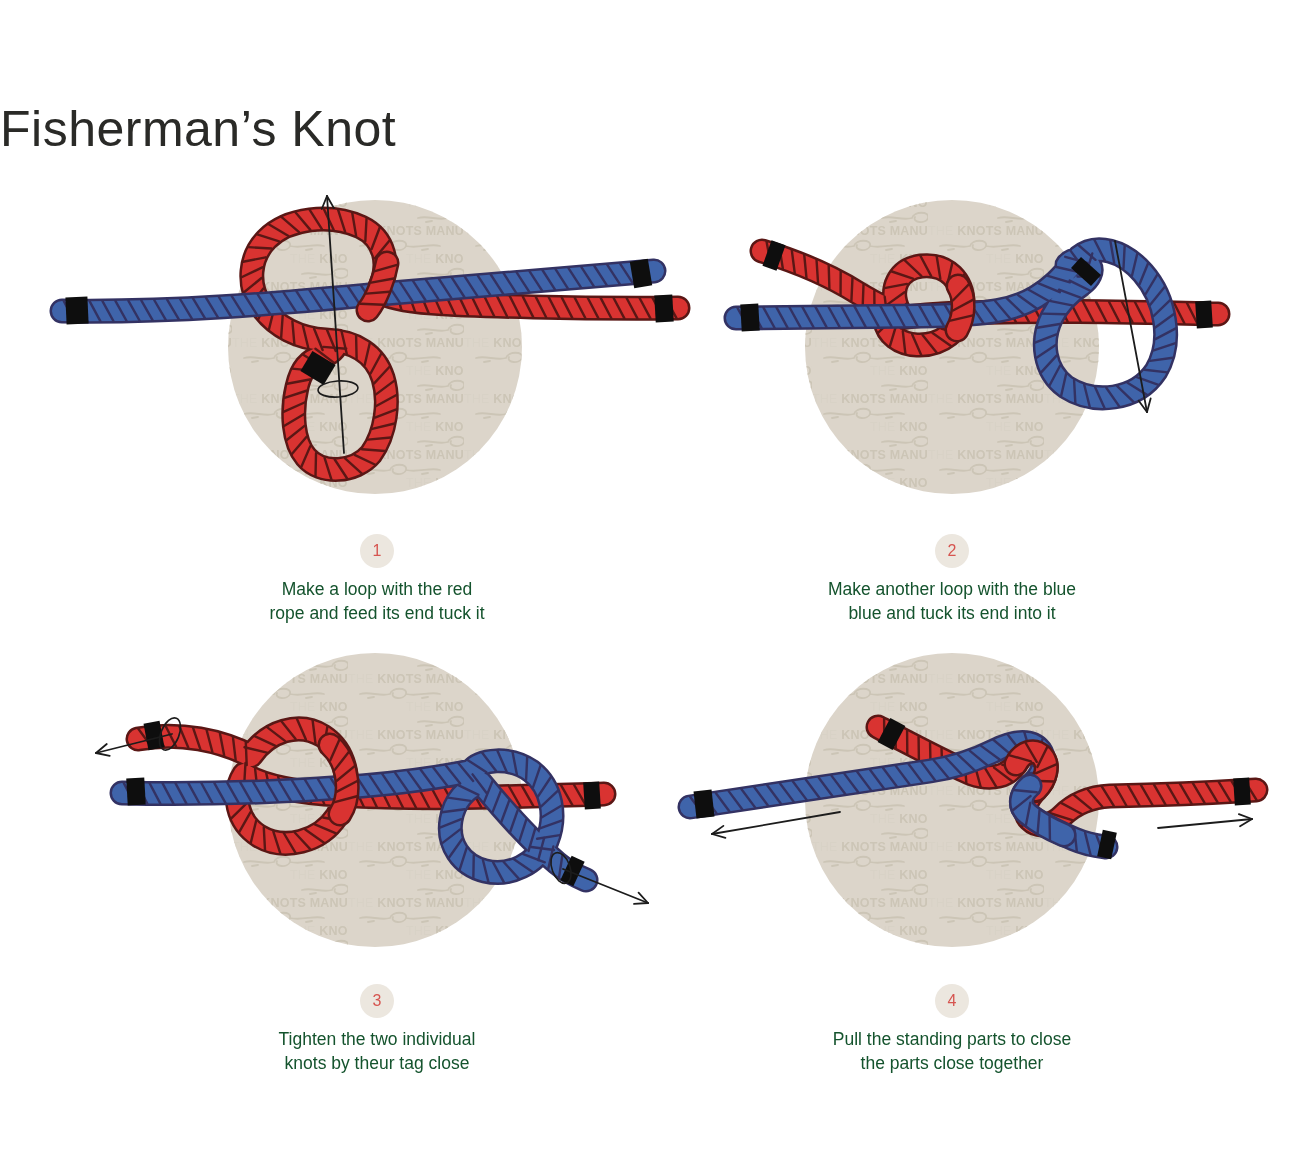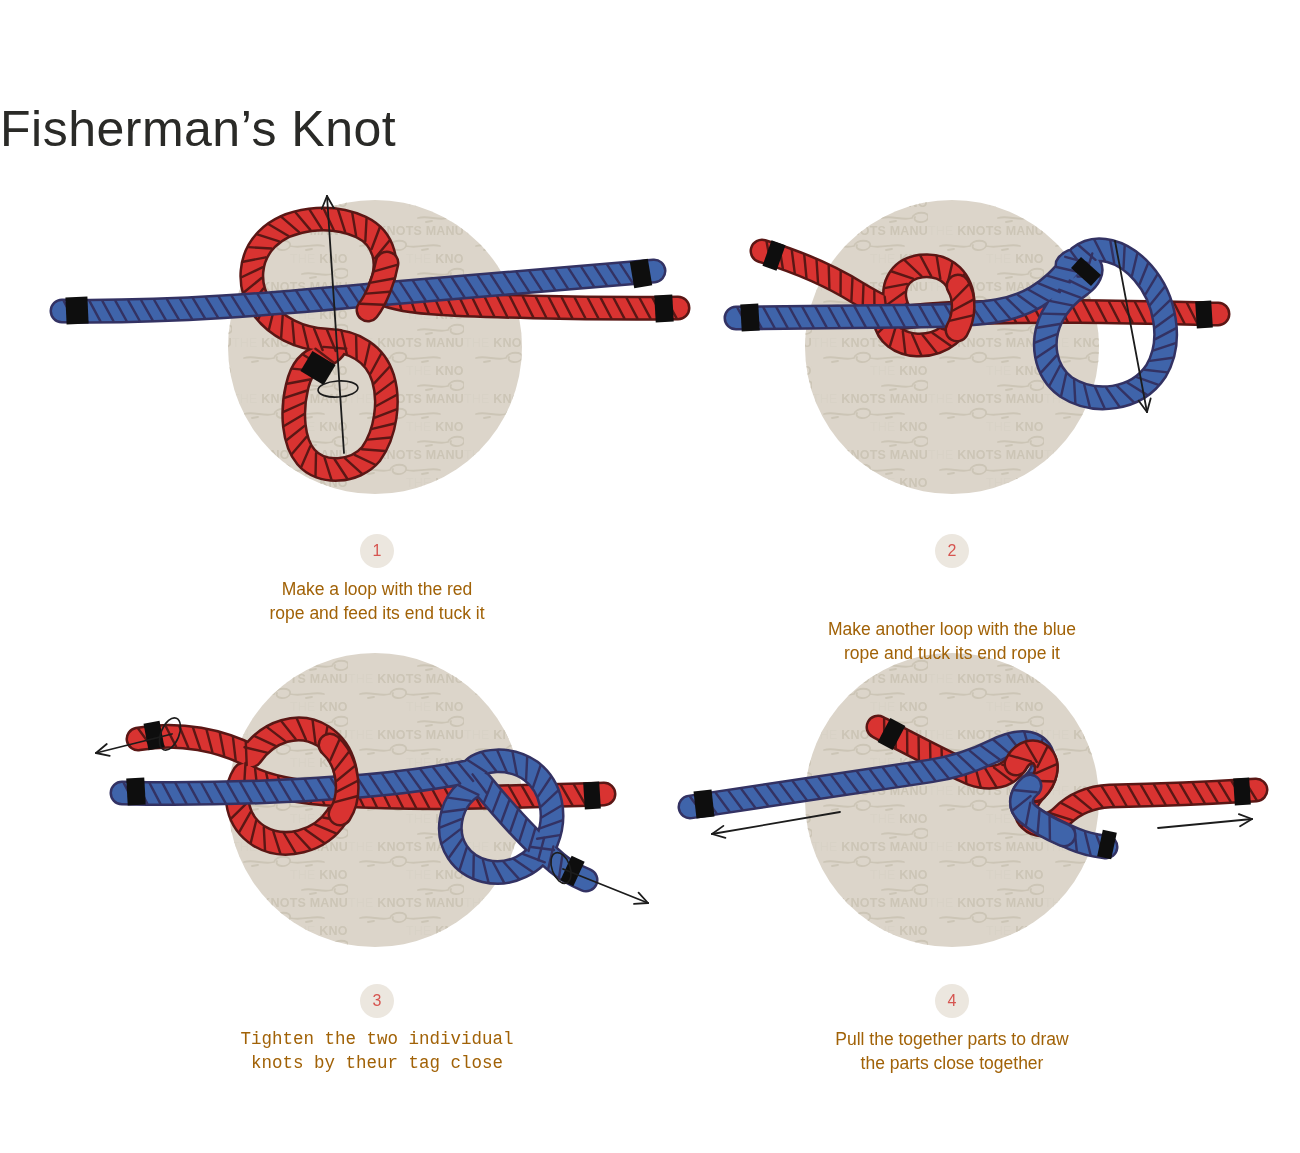--- a/index.html
+++ b/index.html
@@ -12,21 +12,21 @@
     font-size:50px;font-weight:400;color:#2a2a27;letter-spacing:.5px;
   }
   #knot-canvas{position:absolute;left:0;top:0;}
   .badge{
     position:absolute;width:34px;height:34px;border-radius:50%;
     display:flex;align-items:center;justify-content:center;
     font-size:16px;font-weight:400;
   }
   .cap{
     position:absolute;width:400px;text-align:center;
-    font-size:17.5px;line-height:1.38;color:#a16207;
+    font-size:17.5px;line-height:1.38;color:#14532d;
   }
 </style>
 </head>
 <body>
 
 <h1 class="title" style="color: rgb(42, 42, 39);">Fisherman’s Knot</h1>
 
 <svg id="knot-canvas" width="1300" height="1153" viewBox="0 0 1300 1153">
     <defs>
       <pattern id="wm" width="116" height="56" patternUnits="userSpaceOnUse">
@@ -581,19 +581,19 @@
       <line x1="1158" y1="828" x2="1252" y2="819" stroke="#1c1c1c" stroke-width="1.8" stroke-linecap="round"></line>
       <line x1="1252" y1="819" x2="1238.8707426135218" y2="814.1396913184852" stroke="#1c1c1c" stroke-width="1.8" stroke-linecap="round"></line>
       <line x1="1252" y1="819" x2="1240.0315121532474" y2="826.2632842889518" stroke="#1c1c1c" stroke-width="1.8" stroke-linecap="round"></line>
     </g>
   </svg>
 
 <div class="badge" style="left: 360px; top: 534px; background: rgb(236, 231, 223); color: rgb(214, 85, 80);">1</div>
 <div class="cap" style="left:177px;top:577px;"><span>Make a loop with the red</span><br><span>rope and feed its end tuck it</span></div>
 
 <div class="badge" style="left: 935px; top: 534px; background: rgb(236, 231, 223); color: rgb(214, 85, 80);">2</div>
-<div class="cap" style="left:752px;top:577px;margin-top:40px;"><span>Make another loop with the blue</span><br><span>rope and tuck its end rope it</span></div>
+<div class="cap" style="left:752px;top:577px;"><span>Make another loop with the blue</span><br><span>blue and tuck its end into it</span></div>
 
 <div class="badge" style="left: 360px; top: 984px; background: rgb(236, 231, 223); color: rgb(214, 85, 80);">3</div>
-<div class="cap" style="left:177px;top:1027px;font-family:Liberation Mono, monospace;"><span>Tighten the two individual</span><br><span>knots by theur tag close</span></div>
+<div class="cap" style="left:177px;top:1027px;"><span>Tighten the two individual</span><br><span>knots by theur tag close</span></div>
 
 <div class="badge" style="left: 935px; top: 984px; background: rgb(236, 231, 223); color: rgb(214, 85, 80);">4</div>
-<div class="cap" style="left:752px;top:1027px;"><span>Pull the together parts to draw</span><br><span>the parts close together</span></div>
+<div class="cap" style="left:752px;top:1027px;"><span>Pull the standing parts to close</span><br><span>the parts close together</span></div>
 
 </body></html>

